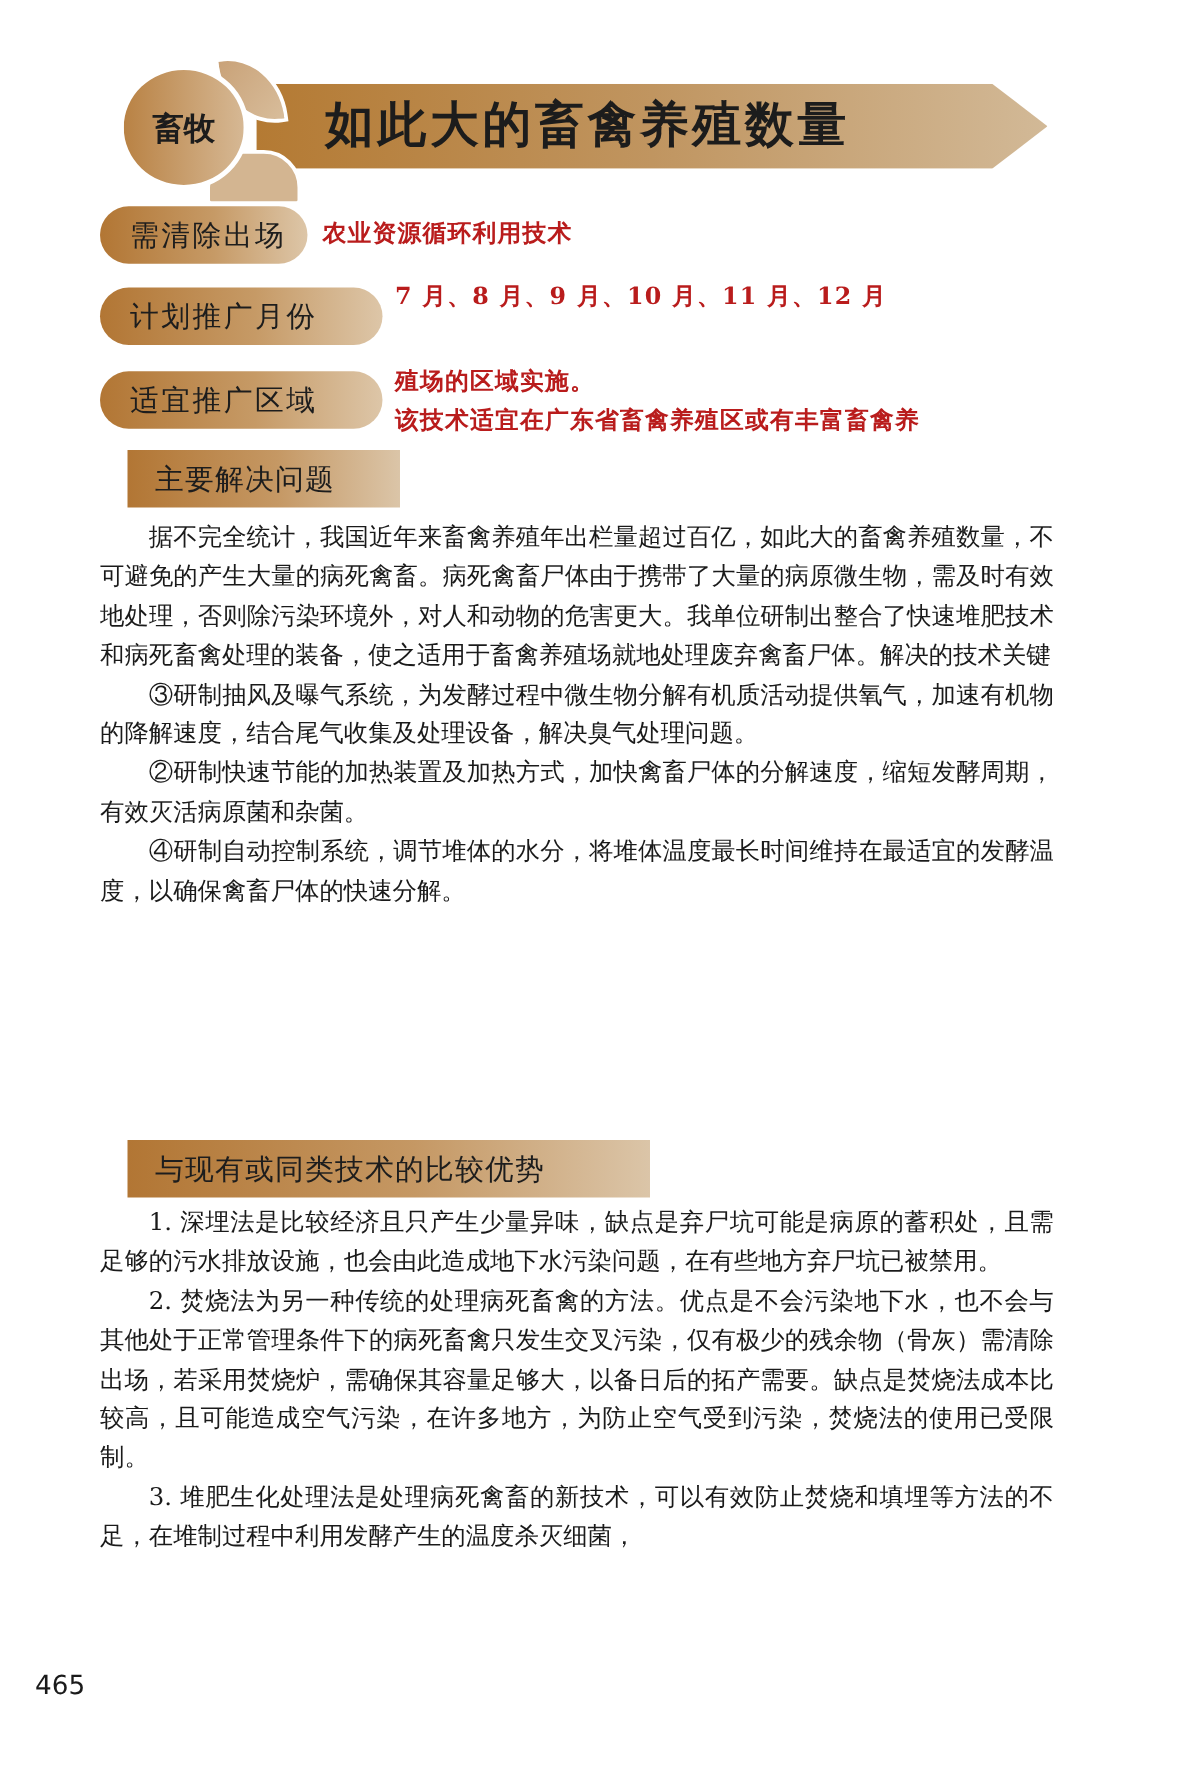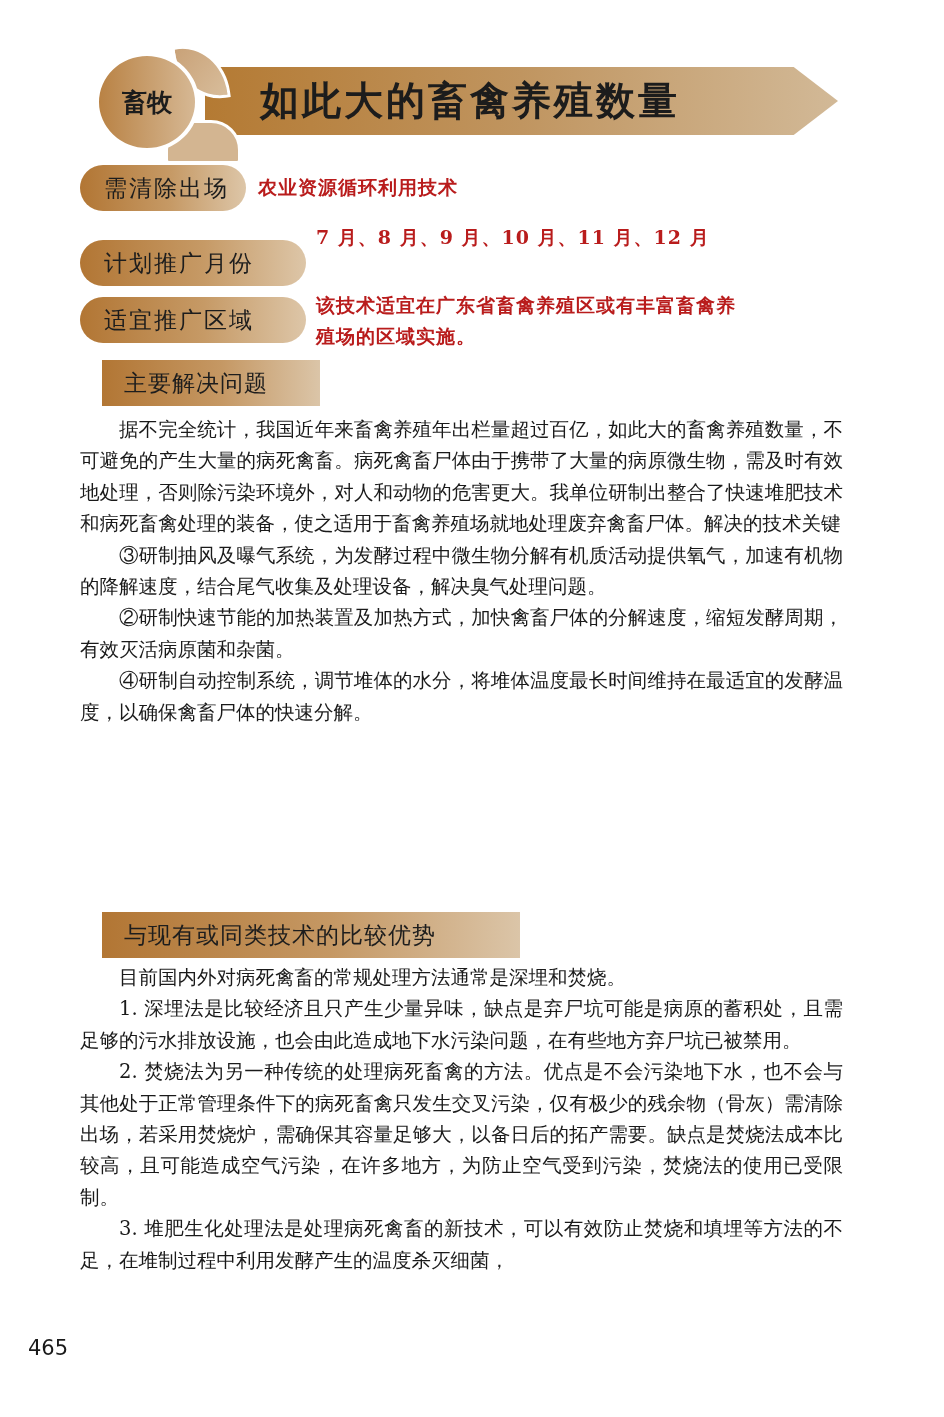--- a/index.html
+++ b/index.html
@@ -45,40 +45,39 @@
   <div class="cloud"></div>
   <div class="badge">畜牧</div>
   <div class="banner-title">如此大的畜禽养殖数量</div>
 </div>
 
 <div class="pill" style="top:165px; width:166px;">需清除出场</div>
 <div class="pill-value" style="left:258px; top:172px;">
   <div>农业资源循环利用技术</div>
 </div>
 
-<div class="pill" style="top:240px; width:226px;">计划推广月份</div>
+<div class="pill" style="top:230px; width:226px;">计划推广月份</div>
 <div class="pill-value" style="left:316px; top:222px;">
   <div>7 月、8 月、9 月、10 月、11 月、12 月</div>
 </div>
 
 <div class="pill" style="top:297px; width:226px;">适宜推广区域</div>
 <div class="pill-value" style="left:316px; top:290px;">
+  <div>殖场的区域实施。</div>
   <div>该技术适宜在广东省畜禽养殖区或有丰富畜禽养</div>
-  <div>殖场的区域实施。</div>
 </div>
 
 <div class="section-head" style="top:360px; width:218px;">主要解决问题</div>
 <div class="body-text" style="top:414px;">
   <p>据不完全统计，我国近年来畜禽养殖年出栏量超过百亿，如此大的畜禽养殖数量，不可避免的产生大量的病死禽畜。病死禽畜尸体由于携带了大量的病原微生物，需及时有效地处理，否则除污染环境外，对人和动物的危害更大。我单位研制出整合了快速堆肥技术和病死畜禽处理的装备，使之适用于畜禽养殖场就地处理废弃禽畜尸体。解决的技术关键</p>
   <p>③研制抽风及曝气系统，为发酵过程中微生物分解有机质活动提供氧气，加速有机物的降解速度，结合尾气收集及处理设备，解决臭气处理问题。</p>
   <p>②研制快速节能的加热装置及加热方式，加快禽畜尸体的分解速度，缩短发酵周期，有效灭活病原菌和杂菌。</p>
   <p>④研制自动控制系统，调节堆体的水分，将堆体温度最长时间维持在最适宜的发酵温度，以确保禽畜尸体的快速分解。</p>
 </div>
 
 <div class="section-head" style="top:912px; width:418px;">与现有或同类技术的比较优势</div>
 <div class="body-text" style="top:962px;">
-  <p>目前国内外对病死禽畜的常规处理方法通常是深埋和焚烧。</p>
   <p>1. 深埋法是比较经济且只产生少量异味，缺点是弃尸坑可能是病原的蓄积处，且需足够的污水排放设施，也会由此造成地下水污染问题，在有些地方弃尸坑已被禁用。</p>
   <p>2. 焚烧法为另一种传统的处理病死畜禽的方法。优点是不会污染地下水，也不会与其他处于正常管理条件下的病死畜禽只发生交叉污染，仅有极少的残余物（骨灰）需清除出场，若采用焚烧炉，需确保其容量足够大，以备日后的拓产需要。缺点是焚烧法成本比较高，且可能造成空气污染，在许多地方，为防止空气受到污染，焚烧法的使用已受限制。</p>
   <p>3. 堆肥生化处理法是处理病死禽畜的新技术，可以有效防止焚烧和填埋等方法的不足，在堆制过程中利用发酵产生的温度杀灭细菌，</p>
 </div>
 
 <div class="page-number">465</div>
 
 </body></html>

